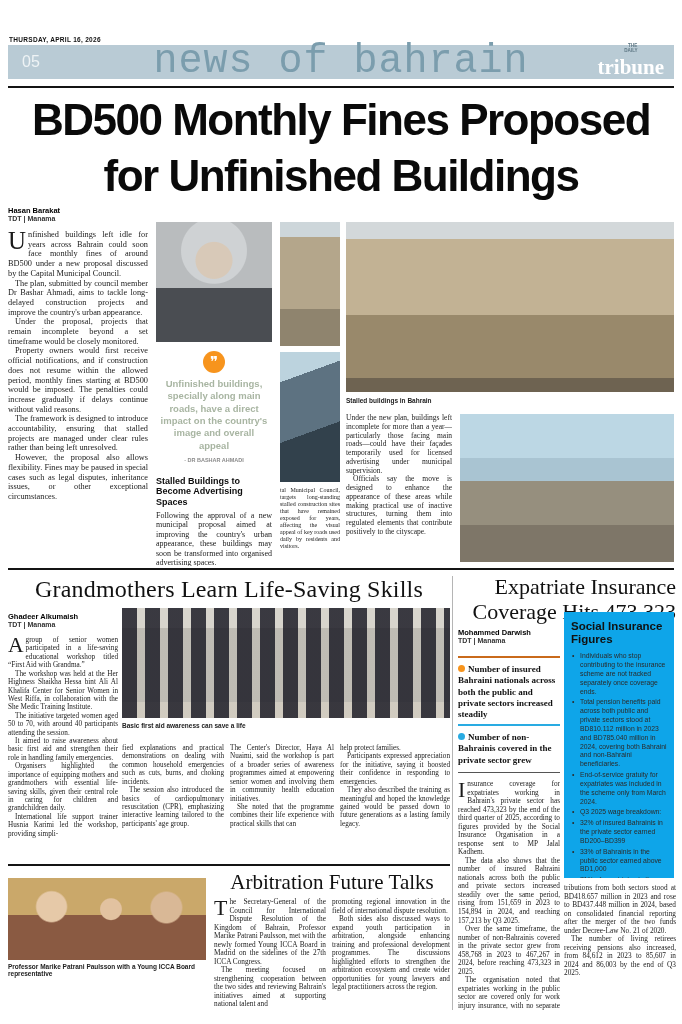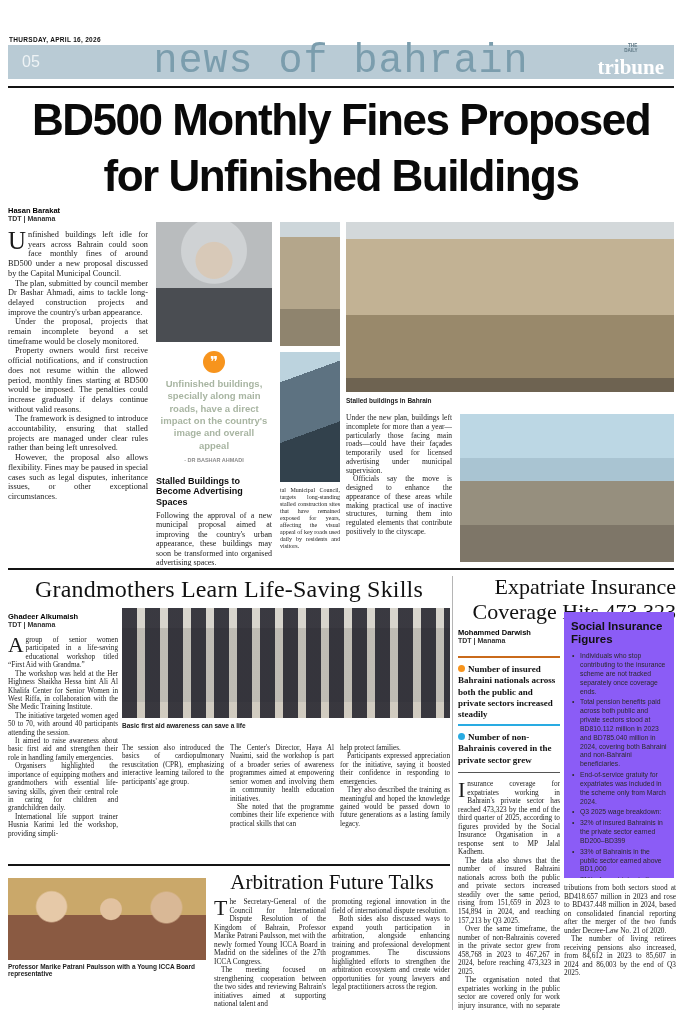--- a/index.html
+++ b/index.html
@@ -82,21 +82,21 @@
     font-family:"Liberation Serif",serif; font-weight:bold; font-size:9px; line-height:1.25;
     color:#111; text-align:left;}
   .hl-1{ top:656px; border-top:2px solid #c96a1b;}
   .hl-2{ top:724px; border-top:2px solid #29abe2;}
   .dot{ display:inline-block; width:7px; height:7px; border-radius:50%; margin-right:3px;}
   .dot-orange{ background:#f7941d;}
   .dot-blue{ background:#29abe2;}
   .rule-body{ position:absolute; left:458px; top:772px; width:102px; height:1px; background:#555;}
   
   .sidebar{ position:absolute; left:564px; top:612px; width:110px; height:266px;
-    background:#8b5cf6; padding:8px 7px; overflow:hidden;}
+    background:#0ea5e9; padding:8px 7px; overflow:hidden;}
   .sb-title{ font-family:"Liberation Sans",sans-serif; font-weight:bold; font-size:11.5px;
     line-height:1.1; color:#111; margin-bottom:7px;}
   .sb-list{ list-style:none;}
   .sb-list li{ position:relative; padding-left:9px; font-family:"Liberation Sans",sans-serif;
     font-size:6.8px; line-height:1.3; color:#2b2b2b; margin-bottom:2px;}
   .sb-list li::before{ content:"•"; position:absolute; left:1px; top:0;}
   
   .hr-mid{ left:8px; right:8px; top:568px; height:2px;}
   .hr-arb{ left:8px; width:442px; top:864px; height:1.5px;}
   .vrule{ position:absolute; left:452px; top:576px; width:1px; height:434px; background:#b5b5b5;}
@@ -188,20 +188,21 @@
         <p>Organisers highlighted the importance of equipping mothers and grandmothers with essential life-saving skills, given their central role in caring for children and grandchildren daily.</p>
         <p>International life support trainer Husnia Karimi led the workshop, providing simpli-</p>
       </div>
   </div>
 
   <div class="ph-group"></div>
   <div class="caption" style="left:122px; top:722px; width:250px;">Basic first aid awareness can save a life</div>
 
   <div class="col" style="left:122px; top:744px; width:102px; height:118px; font-size:7.2px;">
     <div>
+        <p>fied explanations and practical demonstrations on dealing with common household emergencies such as cuts, burns, and choking incidents.</p>
         <p>The session also introduced the basics of cardiopulmonary resuscitation (CPR), emphasizing interactive learning tailored to the participants' age group.</p>
       </div>
   </div>
   <div class="col" style="left:230px; top:744px; width:104px; height:118px; font-size:7.2px;">
     <div>
         <p>The Center's Director, Haya Al Nuaimi, said the workshop is part of a broader series of awareness programmes aimed at empowering senior women and involving them in community health education initiatives.</p>
         <p>She noted that the programme combines their life experience with practical skills that can</p>
       </div>
   </div>
   <div class="col" style="left:340px; top:744px; width:110px; height:118px; font-size:7.2px;">

